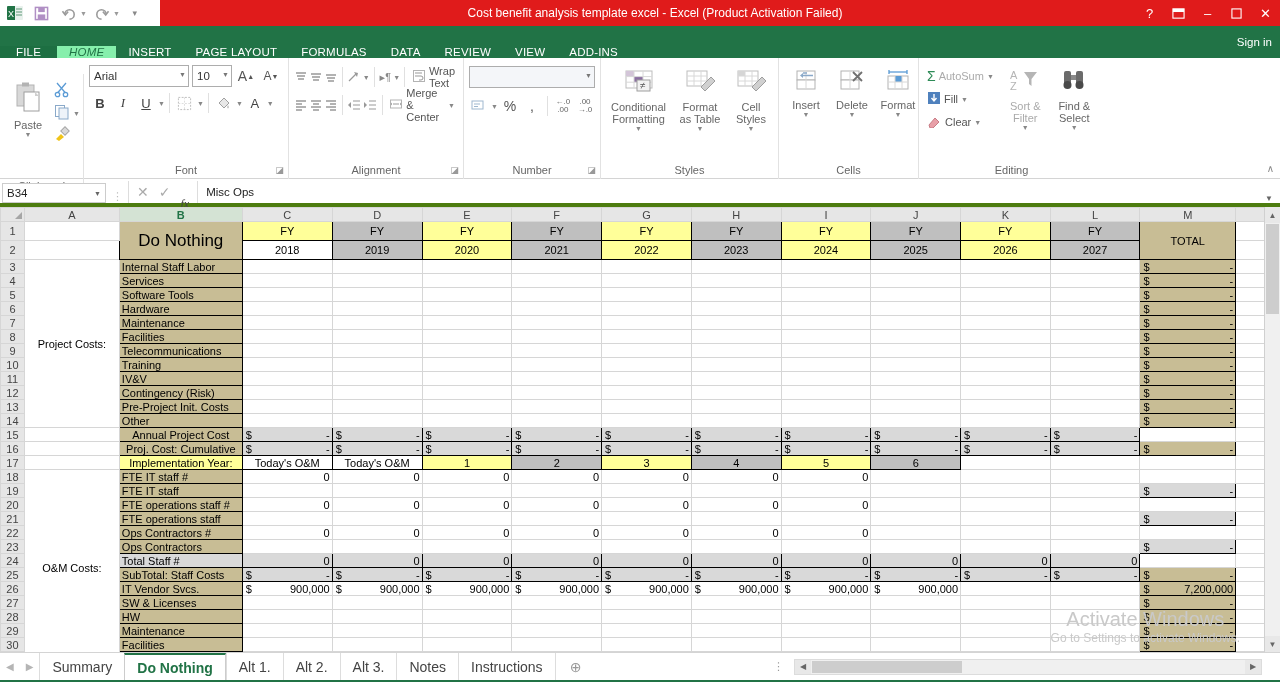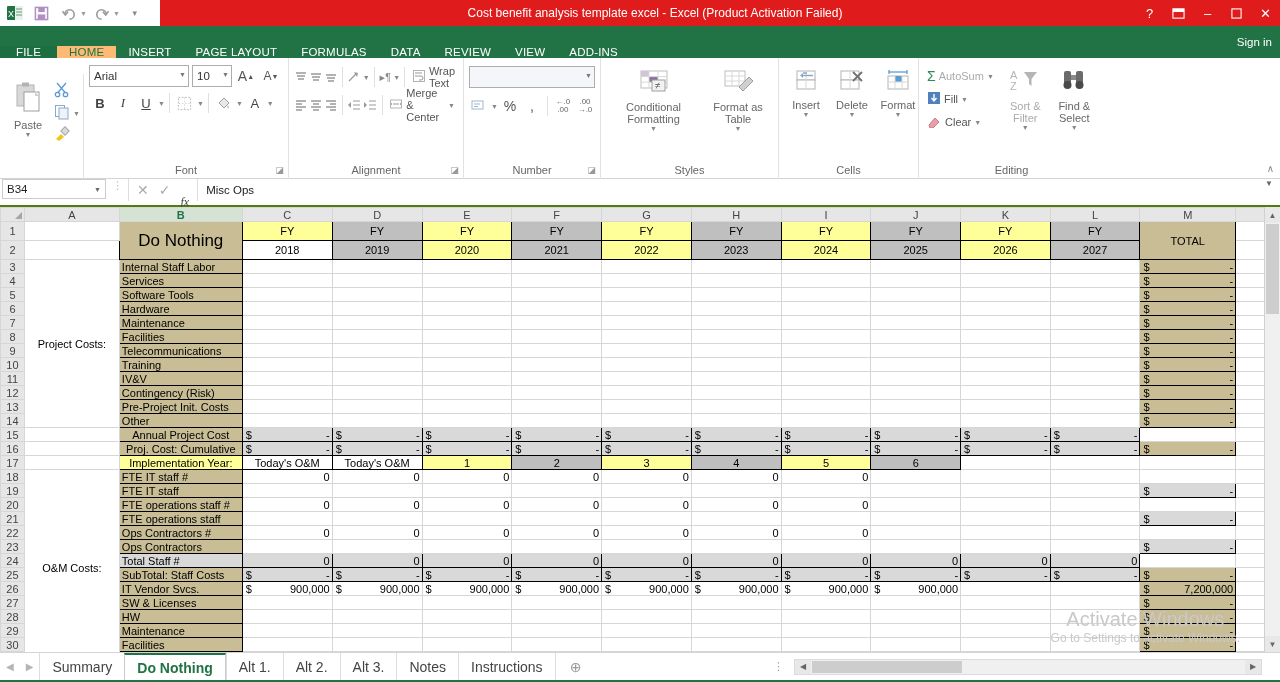--- a/index.html
+++ b/index.html
@@ -64,21 +64,21 @@
     align-items: flex-end;
     position: relative;
   }
   .tab {
     padding: 0 12px;
     display: flex; align-items: center;
     color: #fff; font-size: 11.5px;
     letter-spacing: .2px;
   }
   .tab.file { background: #1d6f42; font-weight: normal; padding: 0 16px; }
-  .tab.active { background: #fdba74; color: #217346; }
+  .tab.active { background: #86efac; color: #217346; font-style: italic; }
   .signin {
     position: absolute; right: 8px; top: 0; bottom: 0;
     display: flex; align-items: center;
     color: #fff; font-size: 11.5px;
   }
 
   
   .ribbon {
     height: 121px;
     background: #fff;
@@ -142,22 +142,22 @@
     width: 22px; height: 22px;
     display: flex; align-items: center; justify-content: center;
     color: #777; font-size: 12px;
   }
   .sep { width: 1px; height: 20px; background: #e0e0e0; margin: 0 3px; }
 
   
   .fbar {
     height: 28px;
     background: #fff;
-    display: flex; align-items: flex-start;
-    border-bottom: 2px solid #4d7c0f;
+    display: flex; align-items: flex-end;
+    border-bottom: 4px solid #4d7c0f;
     padding: 0 2px;
   }
   .namebox {
     width: 104px; height: 20px;
     border: 1px solid #ccc;
     display: flex; align-items: center;
     padding: 0 4px; font-size: 11.5px; color: #222;
     position: relative; background: #fff;
   }
   .namebox .dd { position: absolute; right: 4px; font-size: 7px; color: #666; }
@@ -623,20 +623,32 @@
       </div>
       <div class="big-btn" style="min-width:54px;">
         <span class="glyph">
           <svg width="30" height="28" viewBox="0 0 30 28">
             <rect x="2" y="2" width="20" height="15" fill="#fff" stroke="#bdbdbd"></rect>
             <path d="M2 7 H22 M2 12 H22 M9 2 V17 M16 2 V17" stroke="#d8d8d8"></path>
             <path d="M16 18 L26 8 l4 4 l-10 10z" fill="#d0d0d0" stroke="#9e9e9e"></path>
           </svg>
         </span>
         <span class="cap">Format as Table</span>
+        <span class="caret">▼</span>
+      </div>
+      <div class="big-btn" style="min-width:44px;">
+        <span class="glyph">
+          <svg width="30" height="28" viewBox="0 0 30 28">
+            <rect x="2" y="2" width="20" height="15" fill="#fff" stroke="#bdbdbd"></rect>
+            <rect x="2" y="2" width="7" height="5" fill="#d6d6d6"></rect>
+            <path d="M2 7 H22 M2 12 H22 M9 2 V17 M16 2 V17" stroke="#d8d8d8"></path>
+            <path d="M16 18 L26 8 l4 4 l-10 10z" fill="#d0d0d0" stroke="#9e9e9e"></path>
+          </svg>
+        </span>
+        <span class="cap">Cell Styles</span>
         <span class="caret">▼</span>
       </div>
     </div>
     <div class="group-label">Styles</div>
   </div>
 
   <div class="group" style="width:140px;">
     <div class="grp-body" style="gap:2px;padding-top:4px;">
       <div class="big-btn">
         <span class="glyph">

